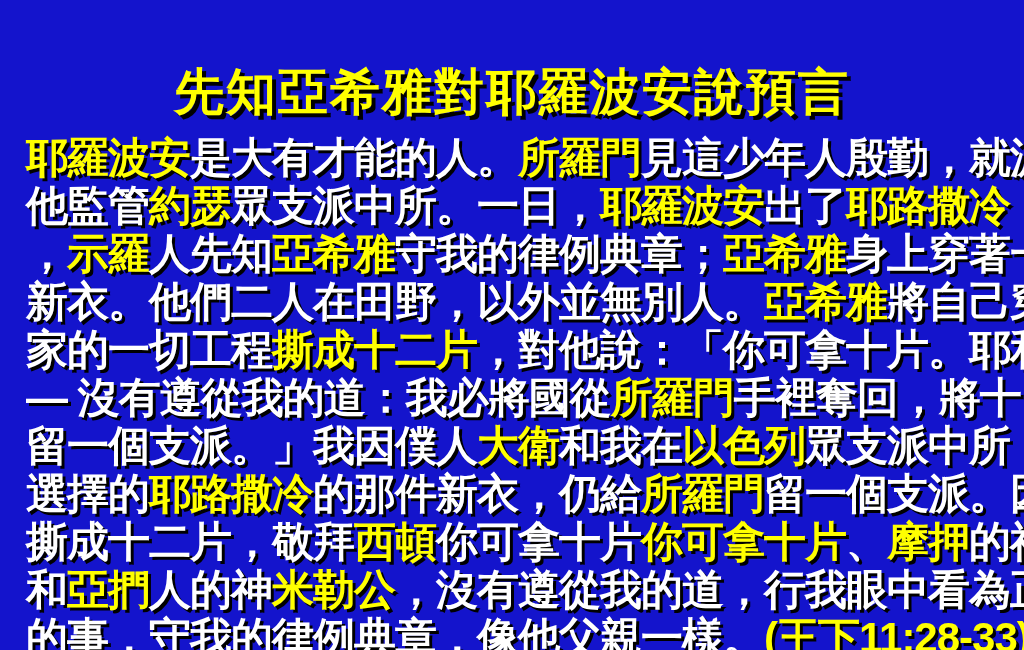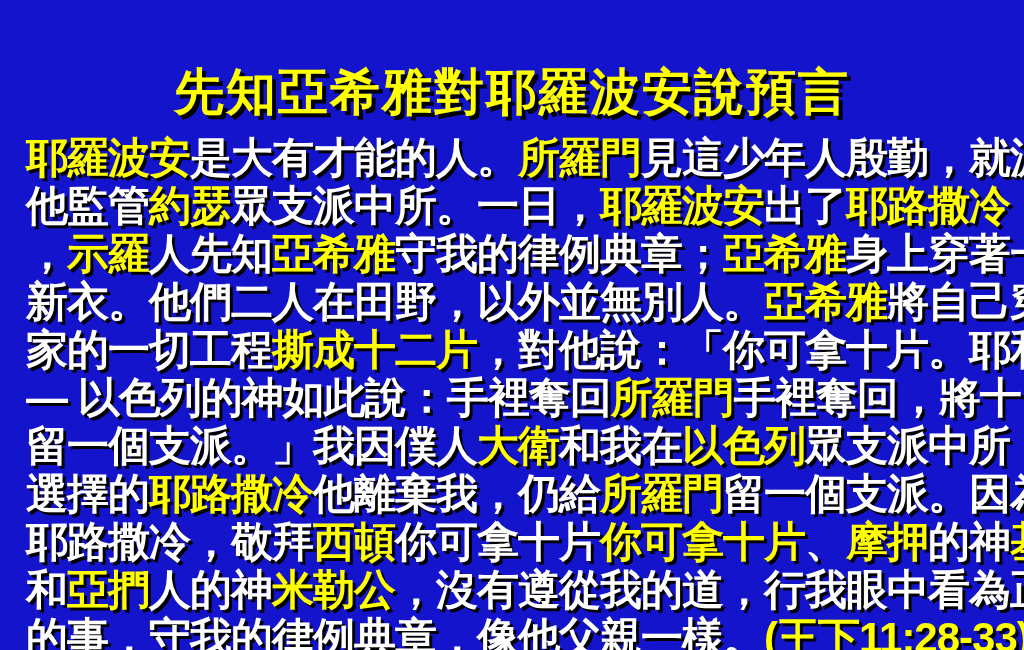--- a/index.html
+++ b/index.html
@@ -55,20 +55,20 @@
 <body>
 
 <div class="slide">
   <div class="title">先知亞希雅對耶羅波安說預言</div>
   <div class="body-text">
       <div class="line"><span class="hl">耶羅波安</span><span class="wt">是大有才能的人。</span><span class="hl">所羅門</span><span class="wt">見這少年人殷勤，就派</span></div>
       <div class="line"><span class="wt">他監管</span><span class="hl">約瑟</span><span class="wt">眾支派中所。一日，</span><span class="hl">耶羅波安</span><span class="wt">出了</span><span class="hl">耶路撒冷</span></div>
       <div class="line"><span class="wt">，</span><span class="hl">示羅</span><span class="wt">人先知</span><span class="hl">亞希雅</span><span class="wt">守我的律例典章；</span><span class="hl">亞希雅</span><span class="wt">身上穿著一件</span></div>
       <div class="line"><span class="wt">新衣。他們二人在田野，以外並無別人。</span><span class="hl">亞希雅</span><span class="wt">將自己穿</span></div>
       <div class="line"><span class="wt">家的一切工程</span><span class="hl">撕成十二片</span><span class="wt">，對他說：「你可拿十片。耶和華</span></div>
-      <div class="line"><span class="wt">— 以色列的神如此說：手裡奪回</span><span class="hl">所羅門</span><span class="wt">手裡奪回，將十</span></div>
+      <div class="line"><span class="wt">— 沒有遵從我的道：我必將國從</span><span class="hl">所羅門</span><span class="wt">手裡奪回，將十</span></div>
       <div class="line"><span class="wt">留一個支派。」我因僕人</span><span class="hl">大衛</span><span class="wt">和我在</span><span class="hl">以色列</span><span class="wt">眾支派中所</span></div>
-      <div class="line"><span class="wt">選擇的</span><span class="hl">耶路撒冷</span><span class="wt">他離棄我，仍給</span><span class="hl">所羅門</span><span class="wt">留一個支派。因為</span></div>
-      <div class="line"><span class="wt">耶路撒冷，敬拜</span><span class="hl">西頓</span><span class="wt">你可拿十片</span><span class="hl">你可拿十片</span><span class="wt">、</span><span class="hl">摩押</span><span class="wt">的神</span><span class="hl">基抹</span><span class="wt">，</span></div>
+      <div class="line"><span class="wt">選擇的</span><span class="hl">耶路撒冷</span><span class="wt">的那件新衣，仍給</span><span class="hl">所羅門</span><span class="wt">留一個支派。因為</span></div>
+      <div class="line"><span class="wt">撕成十二片，敬拜</span><span class="hl">西頓</span><span class="wt">你可拿十片</span><span class="hl">你可拿十片</span><span class="wt">、</span><span class="hl">摩押</span><span class="wt">的神</span><span class="hl">基抹</span><span class="wt">，</span></div>
       <div class="line"><span class="wt">和</span><span class="hl">亞捫</span><span class="wt">人的神</span><span class="hl">米勒公</span><span class="wt">，沒有遵從我的道，行我眼中看為正</span></div>
       <div class="line"><span class="wt">的事，守我的律例典章，像他父親一樣。</span><span class="hl">(王下11:28-33)</span></div>
     </div>
 </div>
 
 </body></html>

